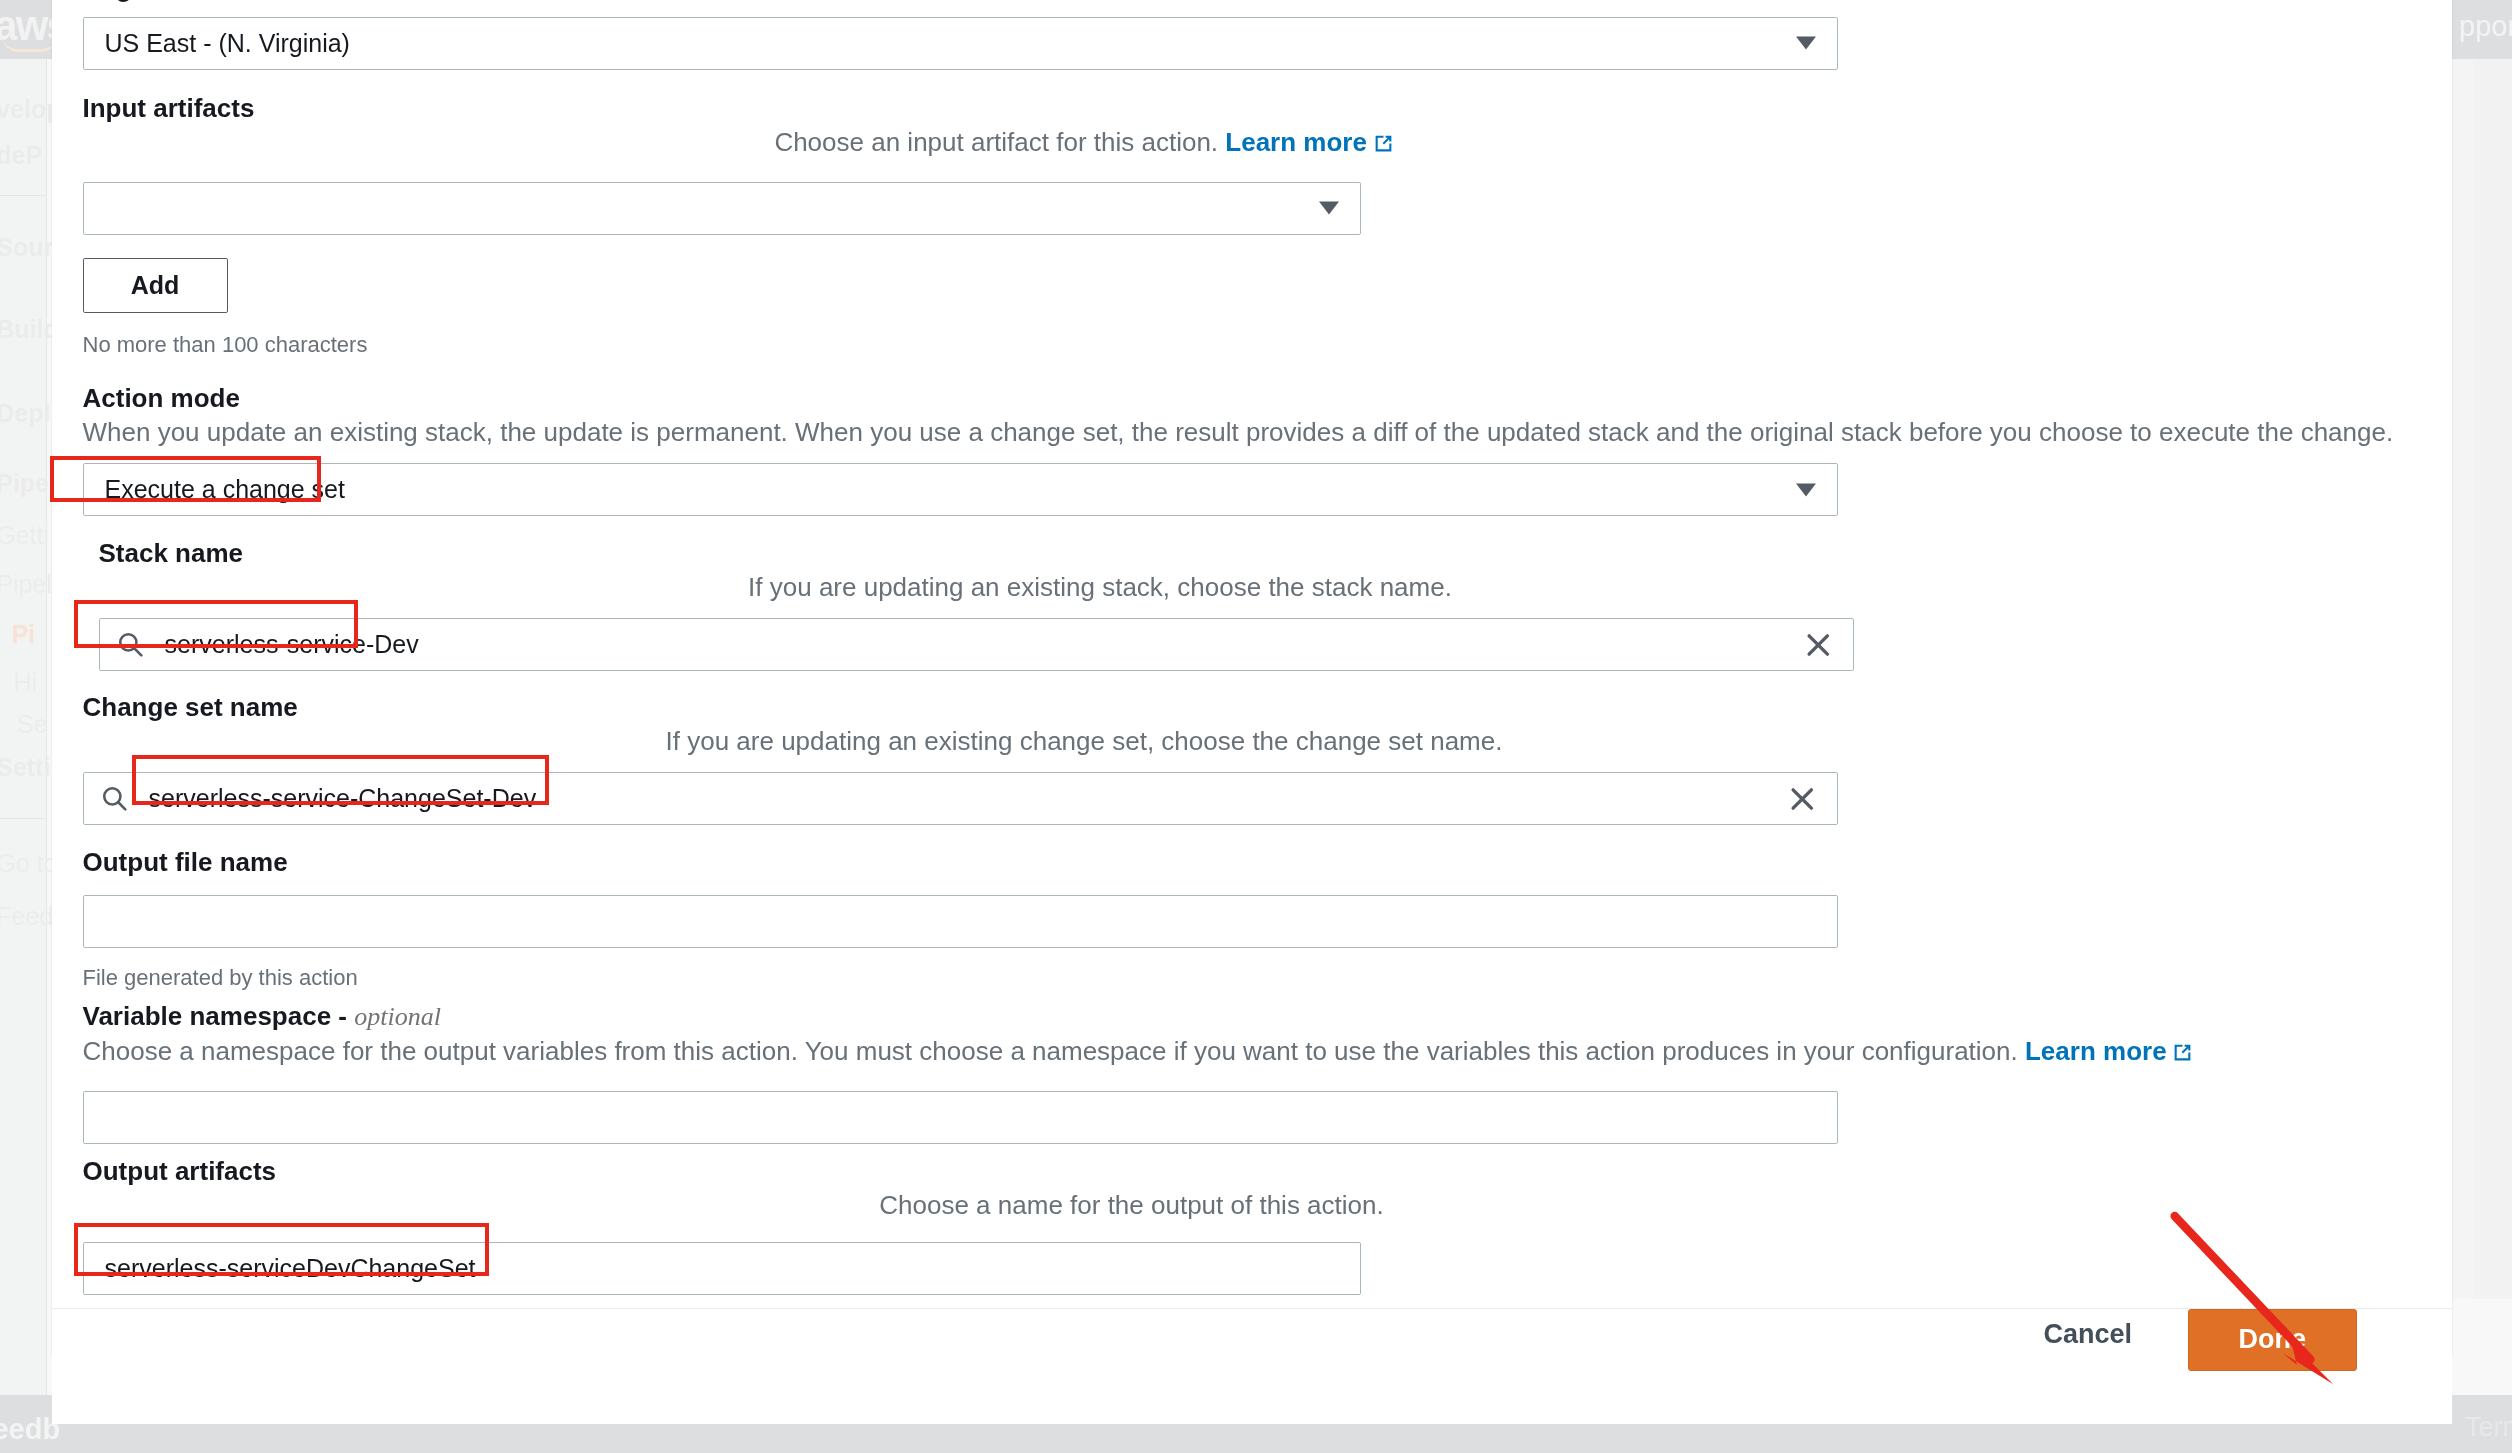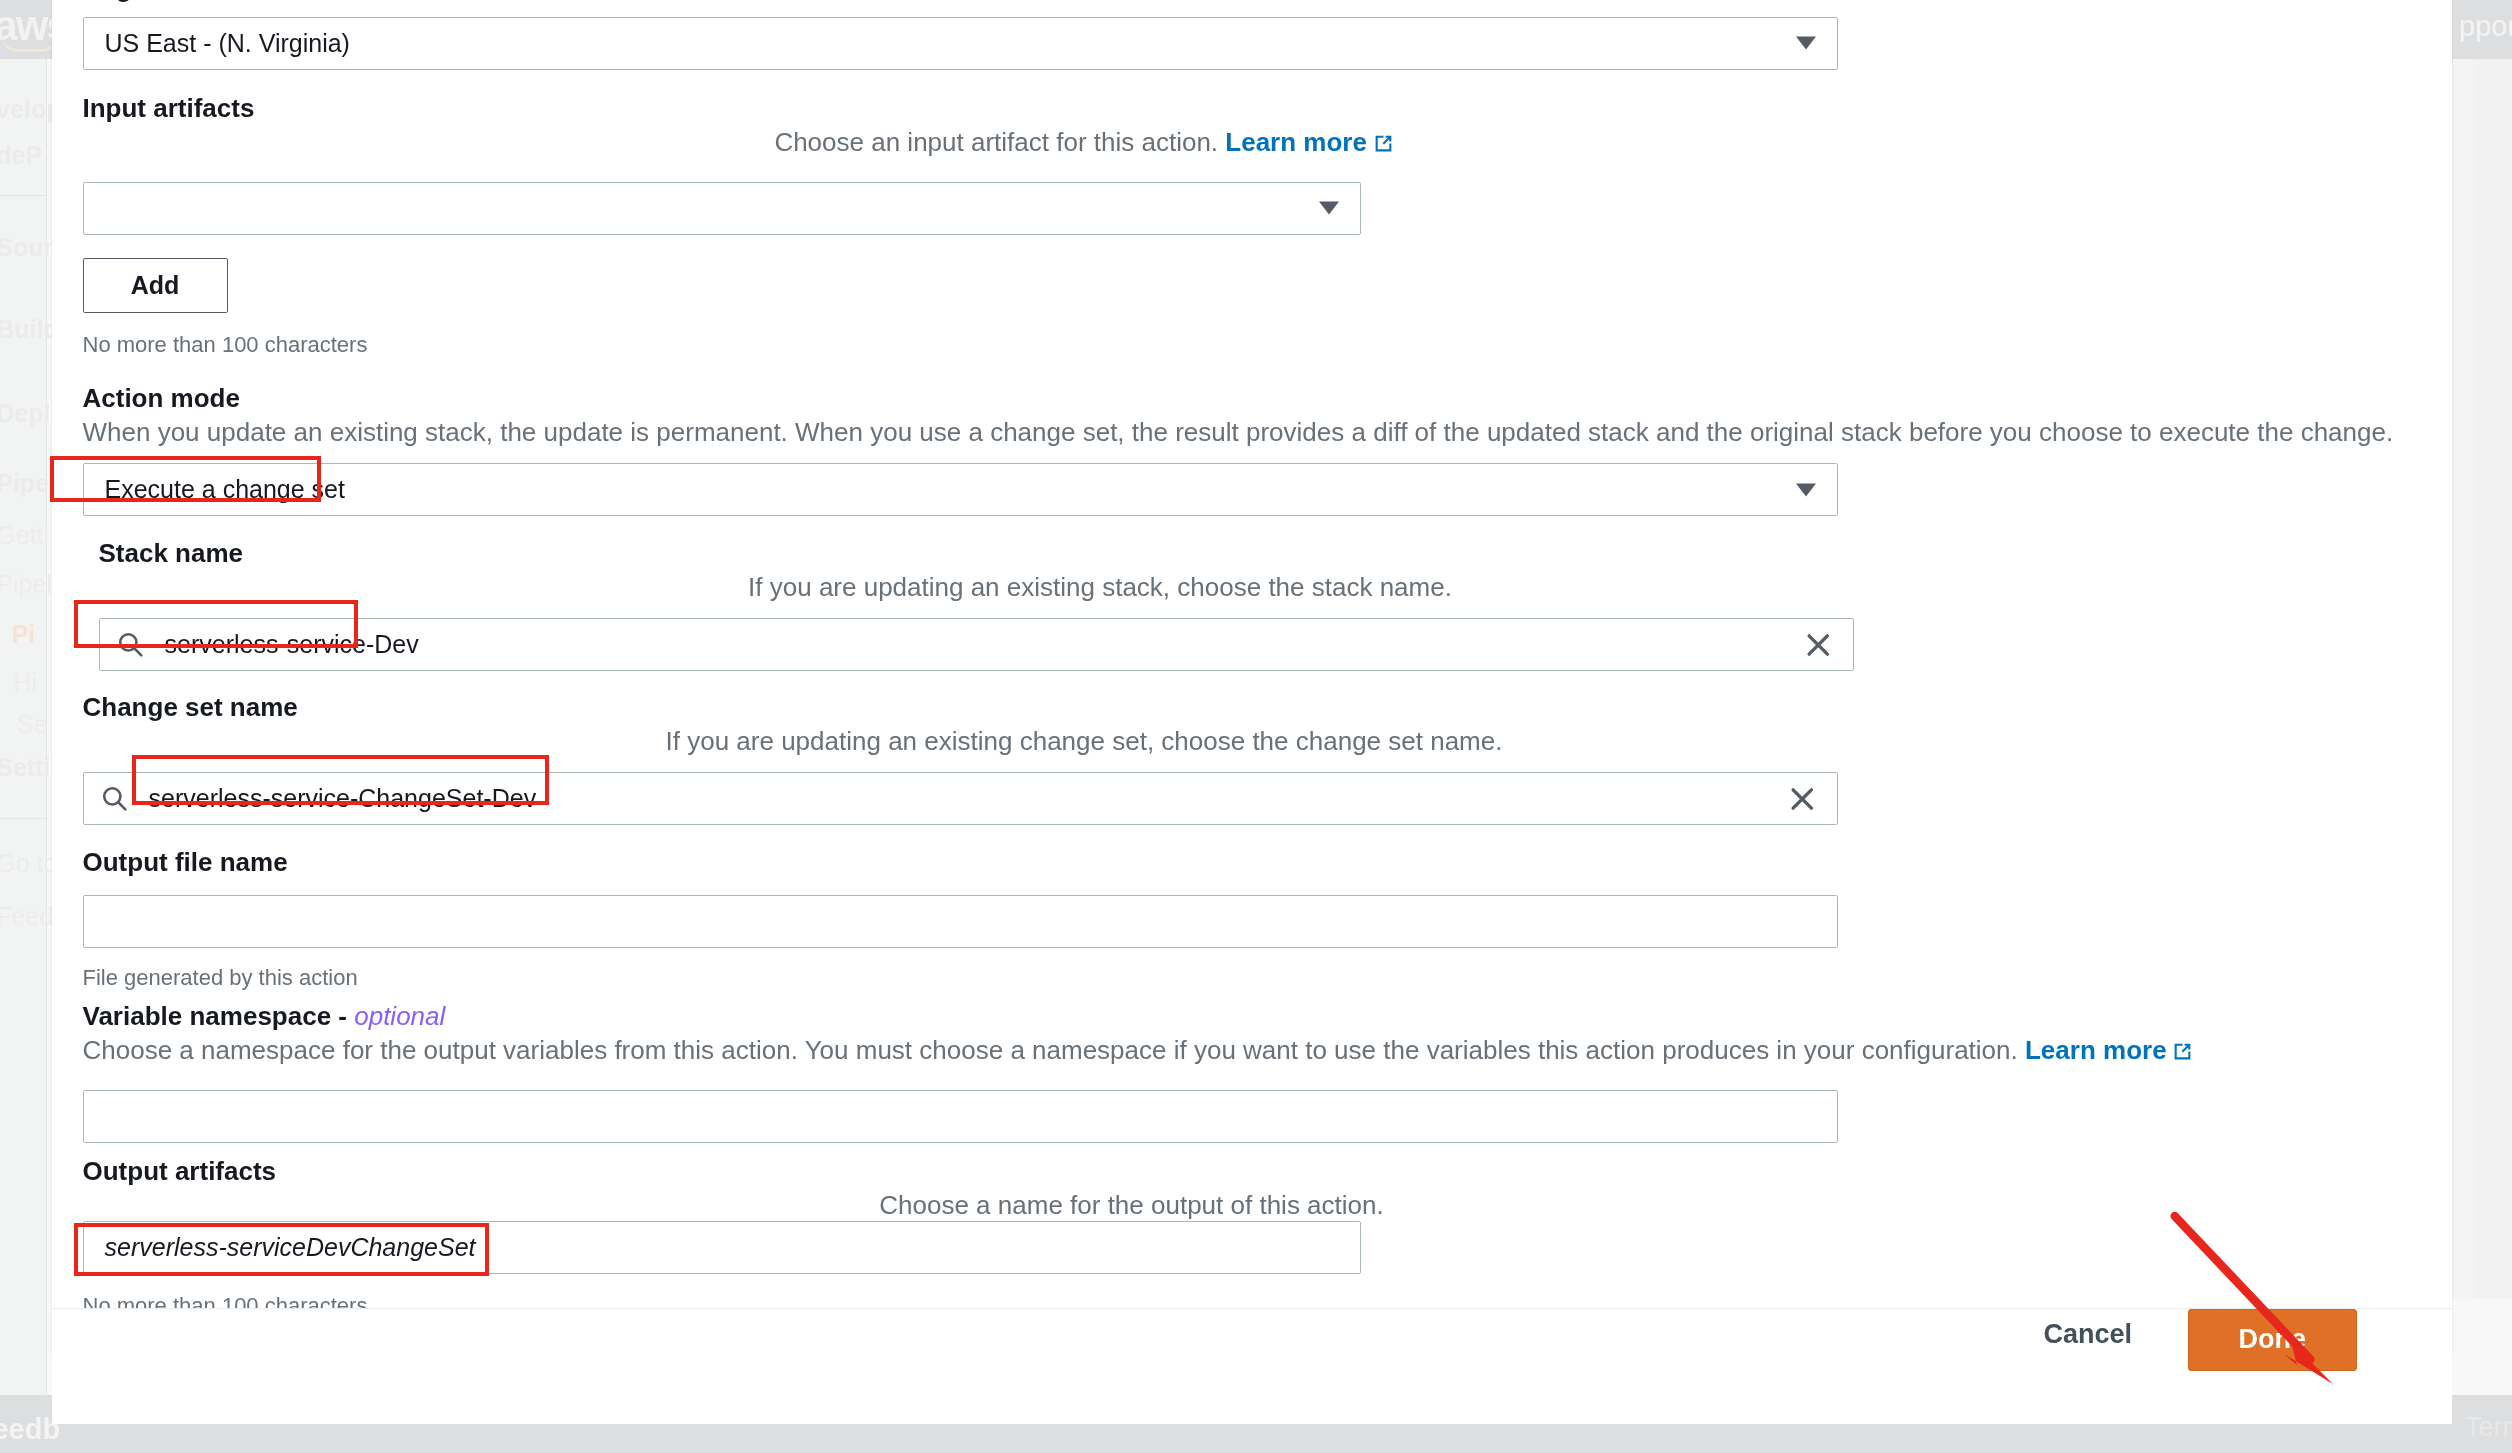--- a/index.html
+++ b/index.html
@@ -154,21 +154,22 @@
   .f-label {
     font-size: 26px;
     font-weight: 700;
     color: #16191f;
     line-height: 30.5px;
     white-space: nowrap;
   }
   .f-label .opt {
     font-weight: 400;
     font-style: italic;
-    color: #8b5cf6;
+    color: #737373;
+    font-family: Liberation Serif, serif;
   }
   .f-desc {
     font-size: 26px;
     color: #687078;
     line-height: 30.5px;
     margin-top: 3.8px;
     white-space: nowrap;
     text-align: center;
   }
   .f-hint {
@@ -422,21 +423,21 @@
               </svg></span>
         </div>
         <div class="control" style="width:1755px; margin-top:21px;">
           <span class="val"></span>
         </div>
       </div>
 
       <div class="field" style="top:1156px; width:2098px;">
         <div class="f-label">Output artifacts</div>
         <div class="f-desc">Choose a name for the output of this action.</div>
-        <div class="control" style="width:1278px; font-style:italic;">
+        <div class="control" style="width:1278px; margin-top:21px;">
           <span class="val">serverless-serviceDevChangeSet</span>
         </div>
         <div class="f-hint" style="margin-top:17px;">No more than 100 characters</div>
       </div>
 
     </div>
 
     <div class="modal-footer">
       <button class="btn-cancel">Cancel</button>
       <button class="btn-done">Done</button>

